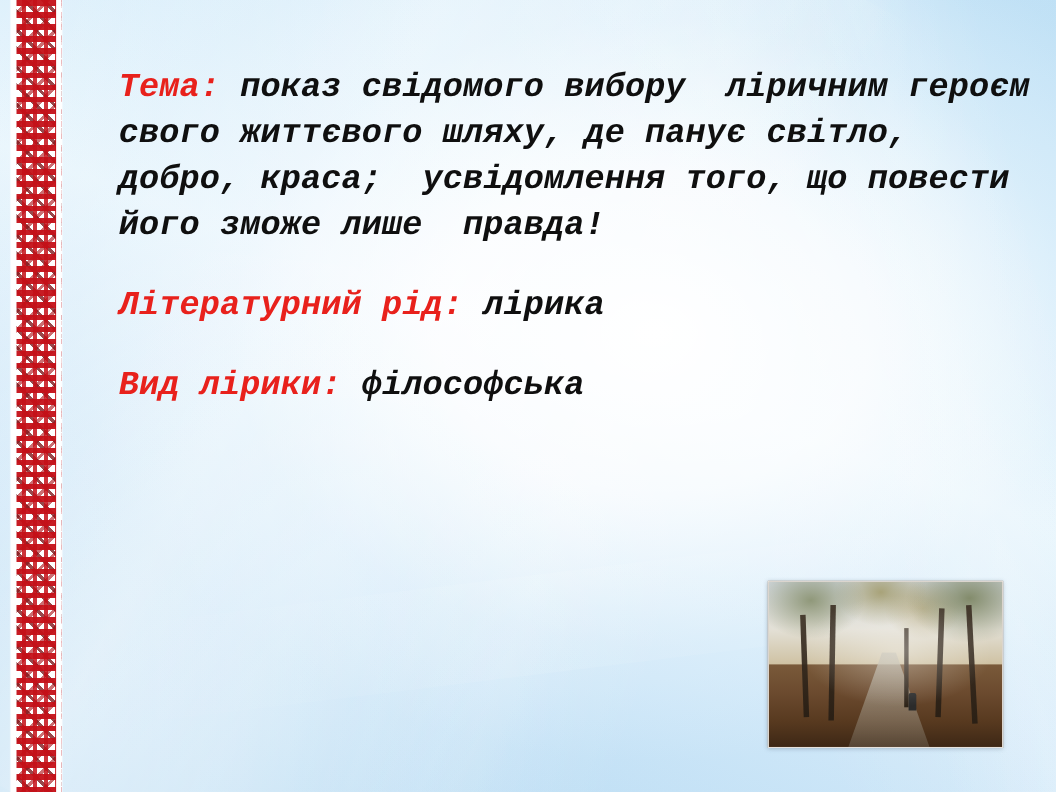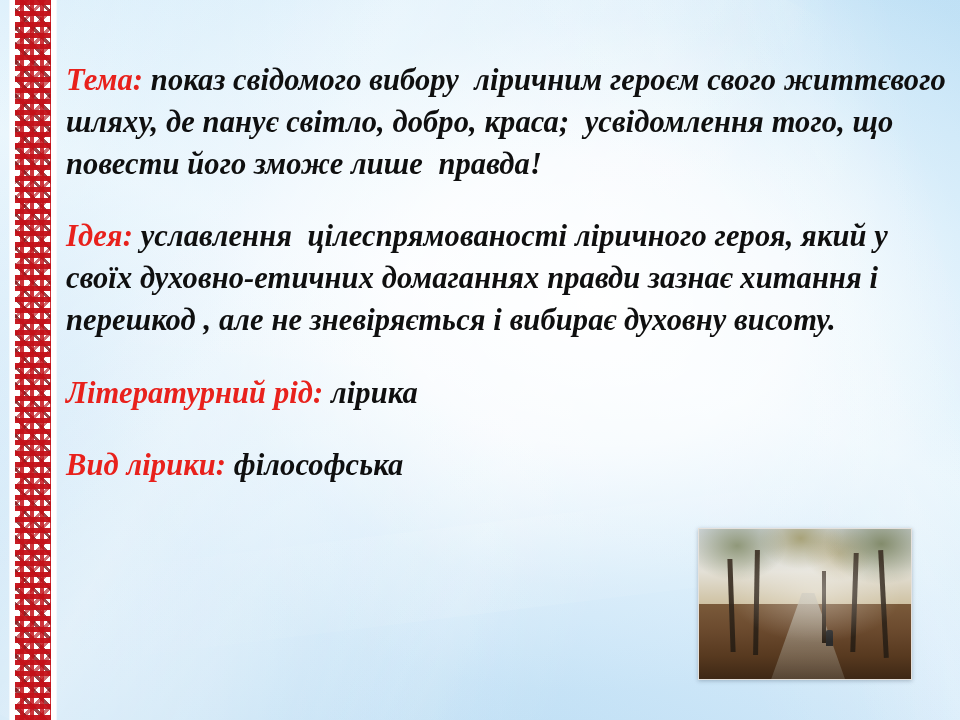--- a/index.html
+++ b/index.html
@@ -72,28 +72,29 @@
   .ribbon .edge.right { right: 0; }
 
   .content {
     position: absolute;
     left: 66px;
     top: 28px;
     width: 880px;
   }
 
   .line {
-    font-family: Liberation Serif, serif;
+    font-family: Liberation Mono, monospace;
     font-style: italic;
     font-weight: bold;
     font-size: 30.5px;
     line-height: 42px;
     color: #0f0f0f;
     white-space: pre-wrap;
     letter-spacing: 0.1px;
+    margin-left: 42px;
   }
   .line .label {
     color: #e8211c;
   }
 
   .block + .block { margin-top: 0; }
 
   .photo {
     position: absolute;
     left: 698px;
@@ -162,21 +163,20 @@
 
   <div class="ribbon">
     <div class="edge left"></div>
     <div class="edge right"></div>
   </div>
 
   <div class="content">
 
     <p class="line block"><span class="label">Тема:</span><span> показ свідомого вибору  ліричним героєм свого життєвого шляху, де панує світло, добро, краса;  усвідомлення того, що повести його зможе лише  правда!</span></p>
 
-    <p class="line block"><span class="label">Ідея:</span><span> уславлення  цілеспрямованості ліричного героя, який у своїх духовно-етичних домаганнях правди зазнає хитання і перешкод , але не зневіряється і вибирає духовну висоту.</span></p>
 
     <p class="line block"><span class="label">Літературний рід:</span><span> лірика</span></p>
 
     <p class="line block"><span class="label">Вид лірики:</span><span> філософська</span></p>
 
 
 
   </div>
 
   <div class="photo">

